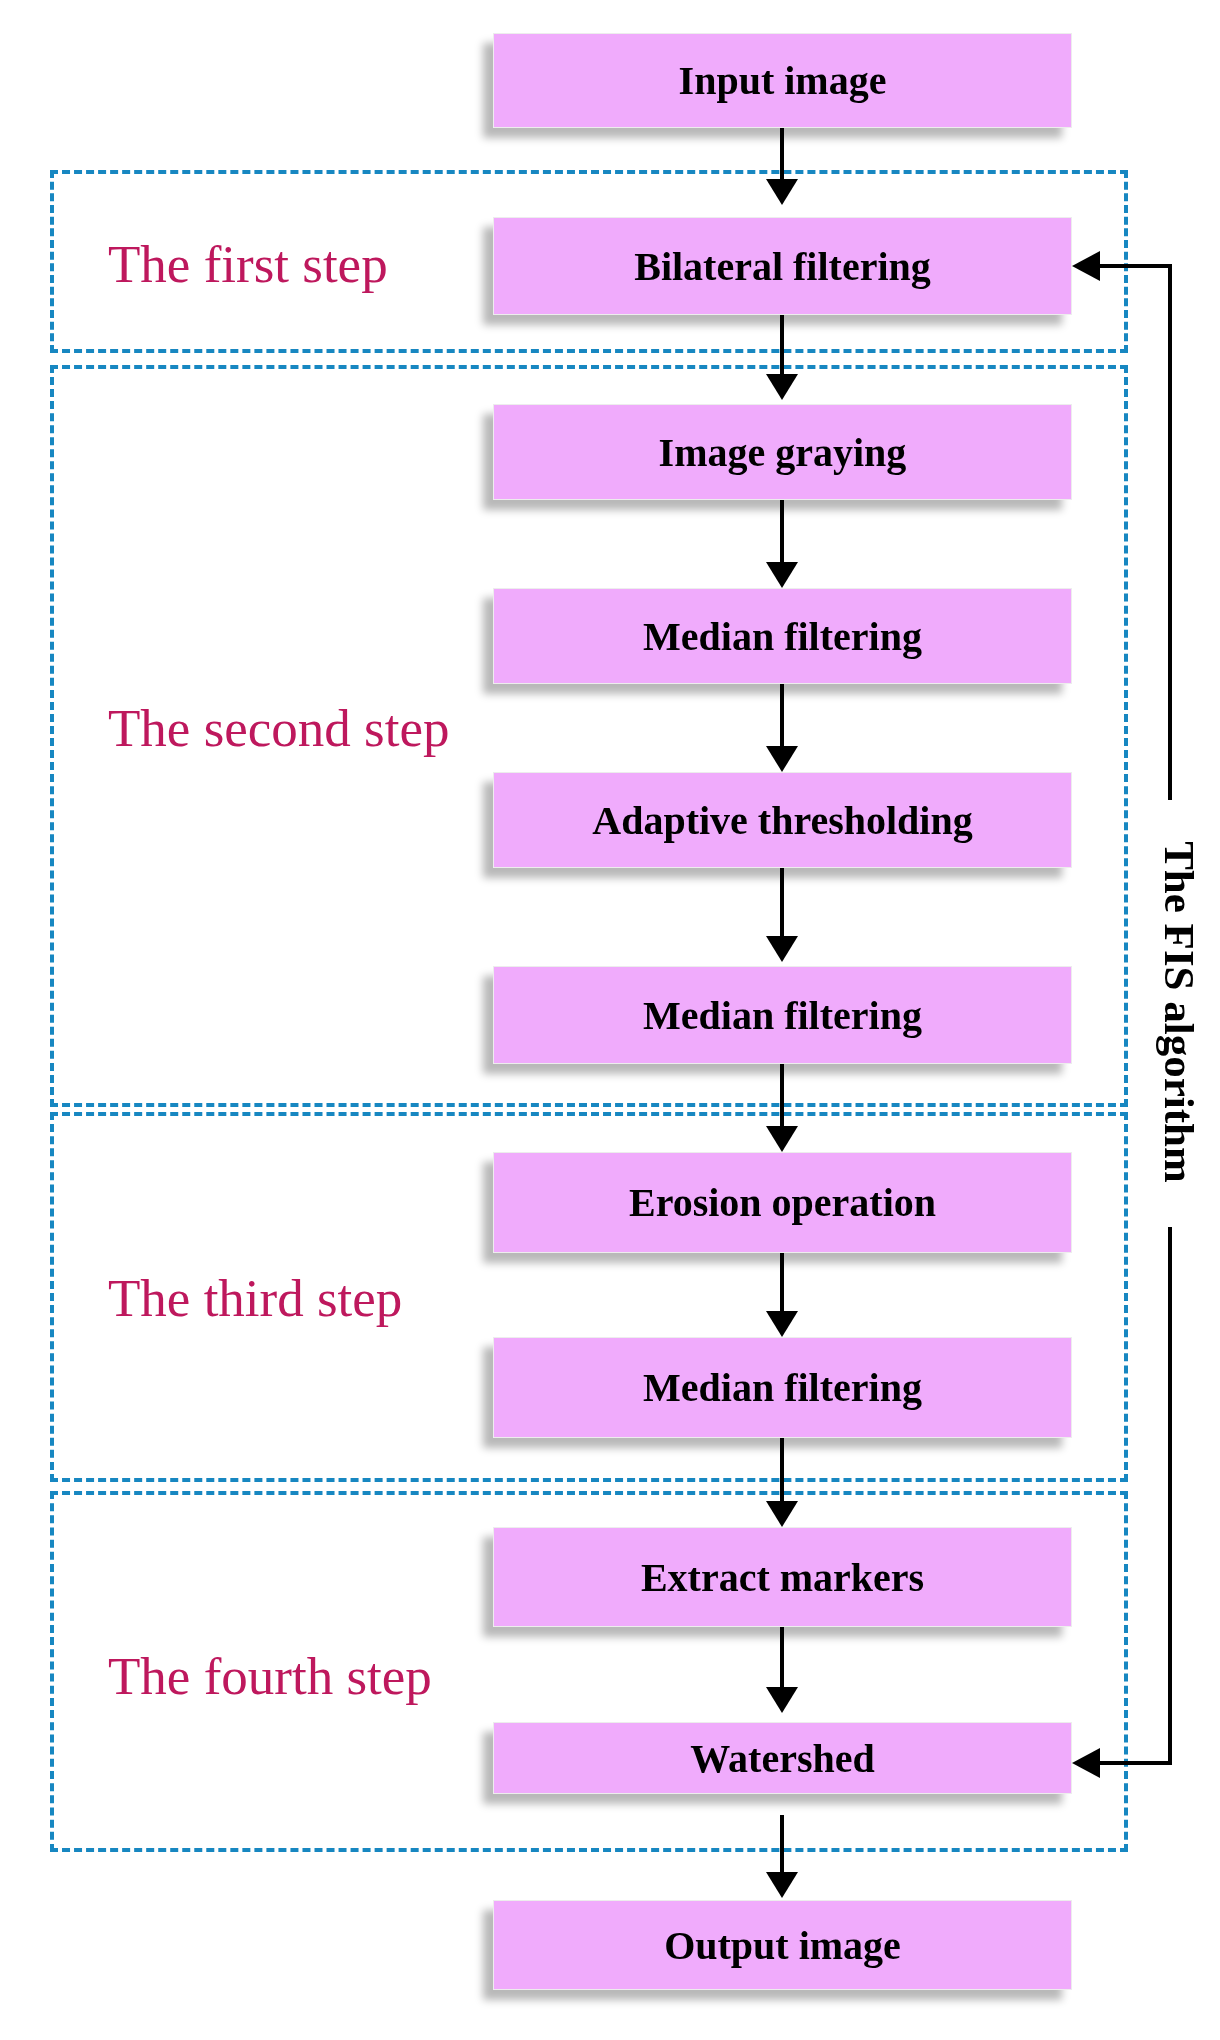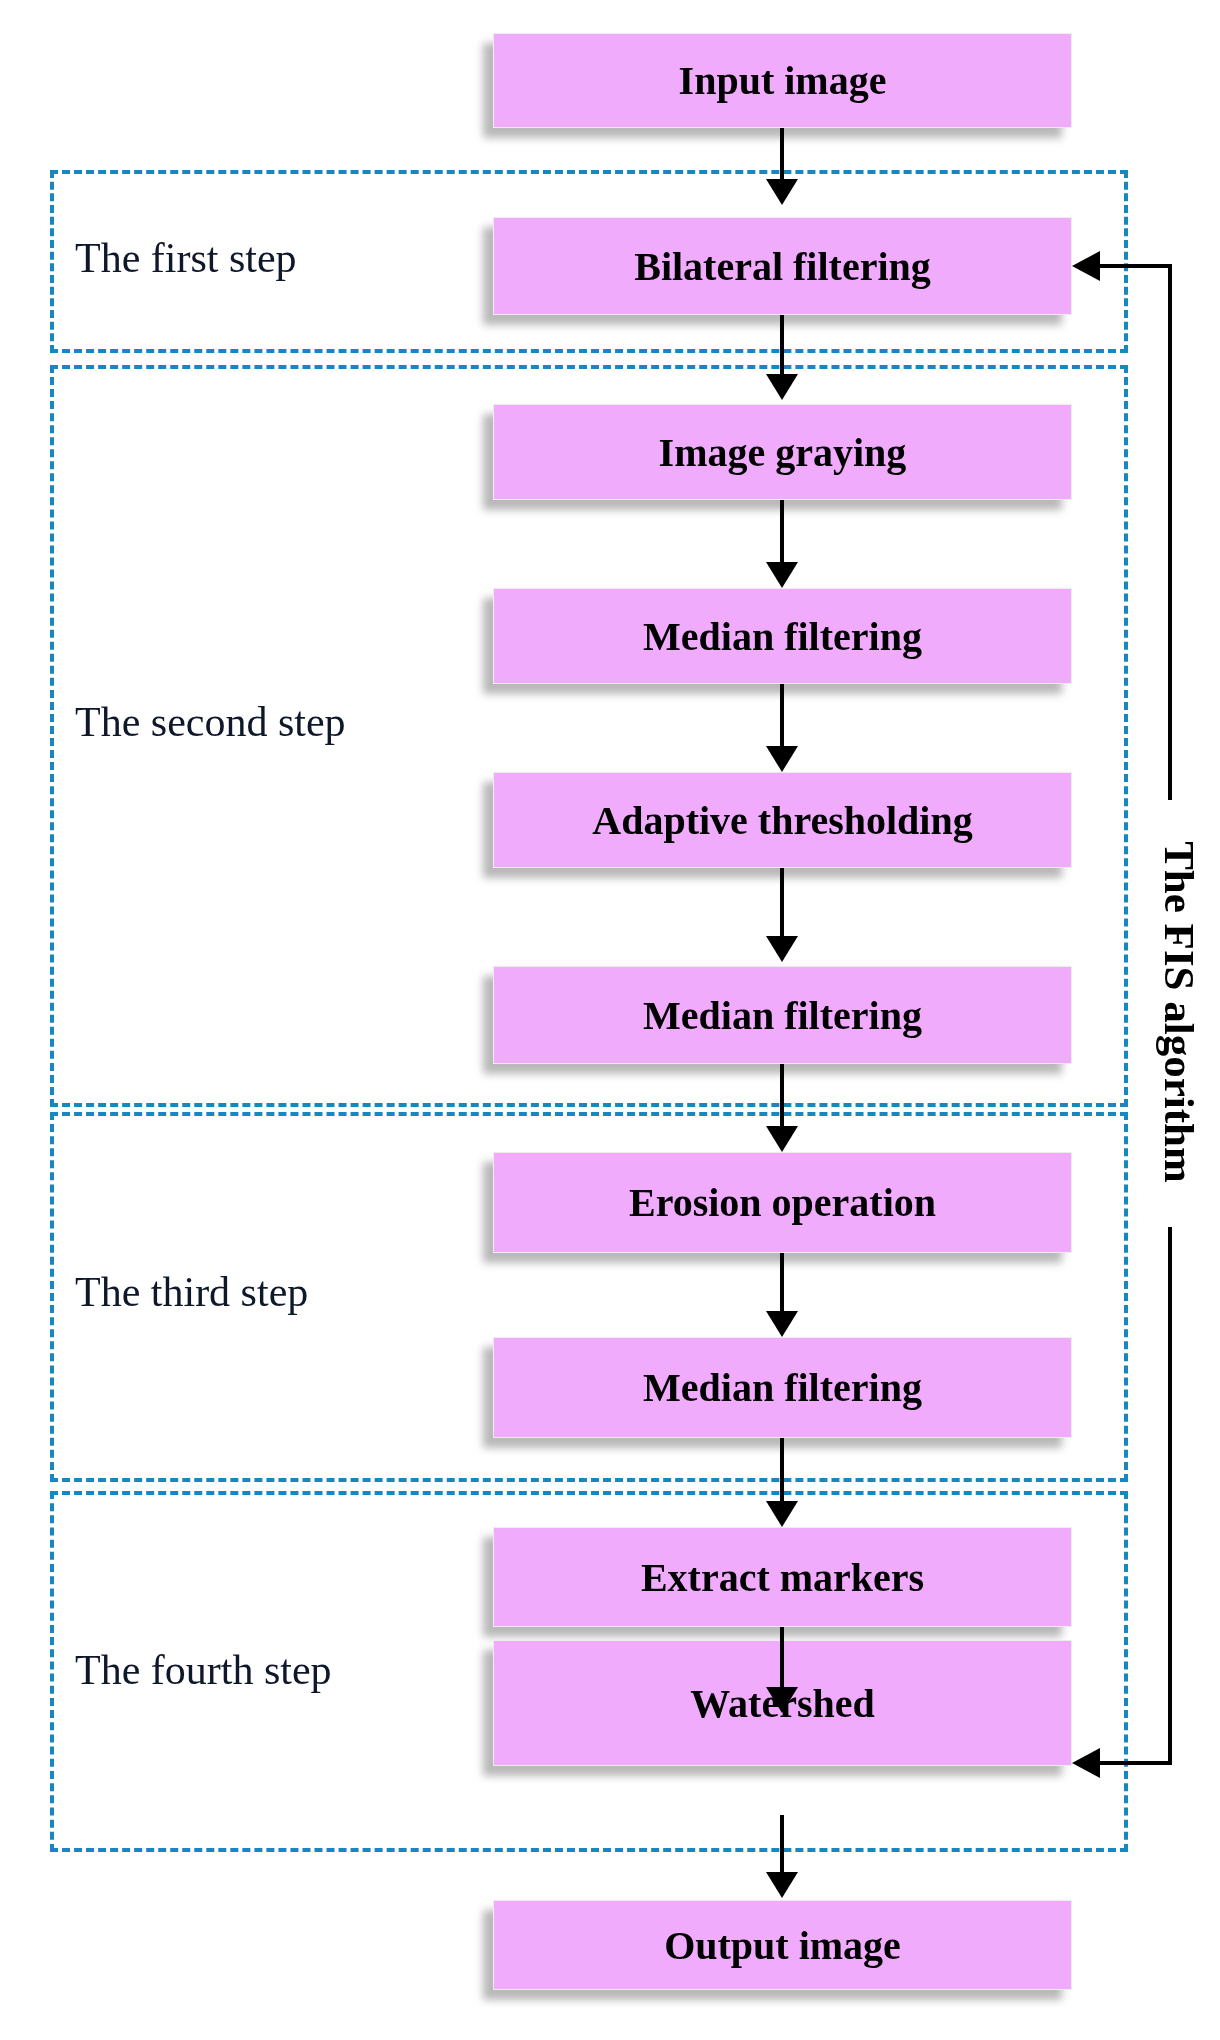--- a/index.html
+++ b/index.html
@@ -41,23 +41,23 @@
     position: absolute;
     left: 50px;
     width: 1078px;
     border: 4px dashed var(--dash);
     box-sizing: border-box;
     background: transparent;
   }
   
   .step-label {
     position: absolute;
-    left: 75px;
-    font-size: 42px;
-    color: #0f172a;
+    left: 108px;
+    font-size: 53px;
+    color: #be185d;
     white-space: nowrap;
   }
   
   .vline {
     position: absolute;
     left: 780px;
     width: 4px;
     background: var(--line);
   }
   
@@ -118,21 +118,21 @@
 
   <div class="node" style="top:33px;height:95px;">Input image</div>
   <div class="node" style="top:217px;height:98px;">Bilateral filtering</div>
   <div class="node" style="top:404px;height:96px;">Image graying</div>
   <div class="node" style="top:588px;height:96px;">Median filtering</div>
   <div class="node" style="top:772px;height:96px;">Adaptive thresholding</div>
   <div class="node" style="top:966px;height:98px;">Median filtering</div>
   <div class="node" style="top:1152px;height:101px;">Erosion operation</div>
   <div class="node" style="top:1337px;height:101px;">Median filtering</div>
   <div class="node" style="top:1527px;height:100px;">Extract markers</div>
-  <div class="node" style="top:1640px;height:126px;">Watershed</div>
+  <div class="node" style="top:1722px;height:72px;">Watershed</div>
   <div class="node" style="top:1900px;height:90px;">Output image</div>
 
   <div class="vline" style="top:128px;height:53px;"></div>
   <div class="head-down" style="top:179px;"></div>
 
   <div class="vline" style="top:315px;height:61px;"></div>
   <div class="head-down" style="top:374px;"></div>
 
   <div class="vline" style="top:500px;height:64px;"></div>
   <div class="head-down" style="top:562px;"></div>

